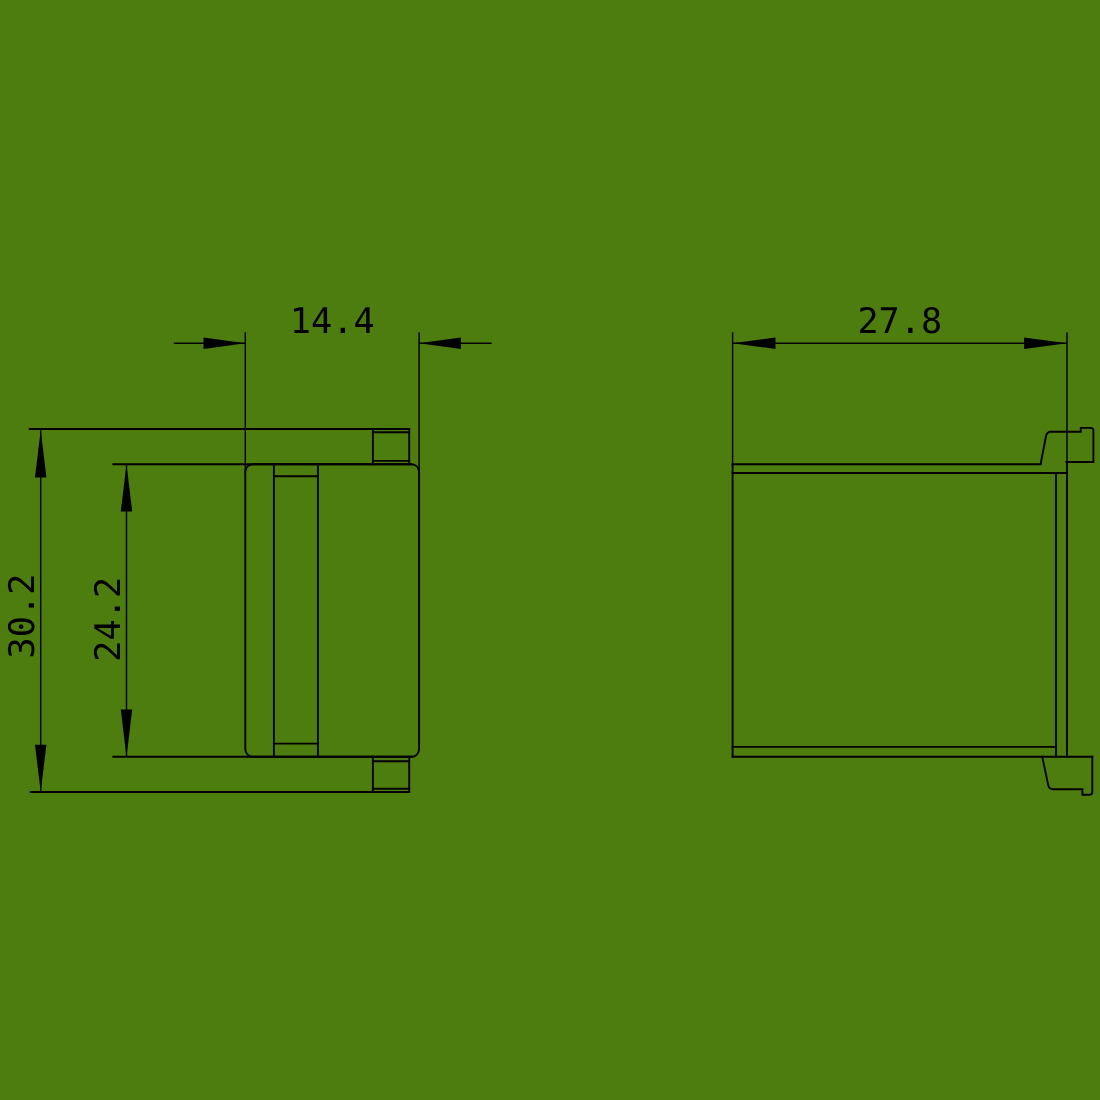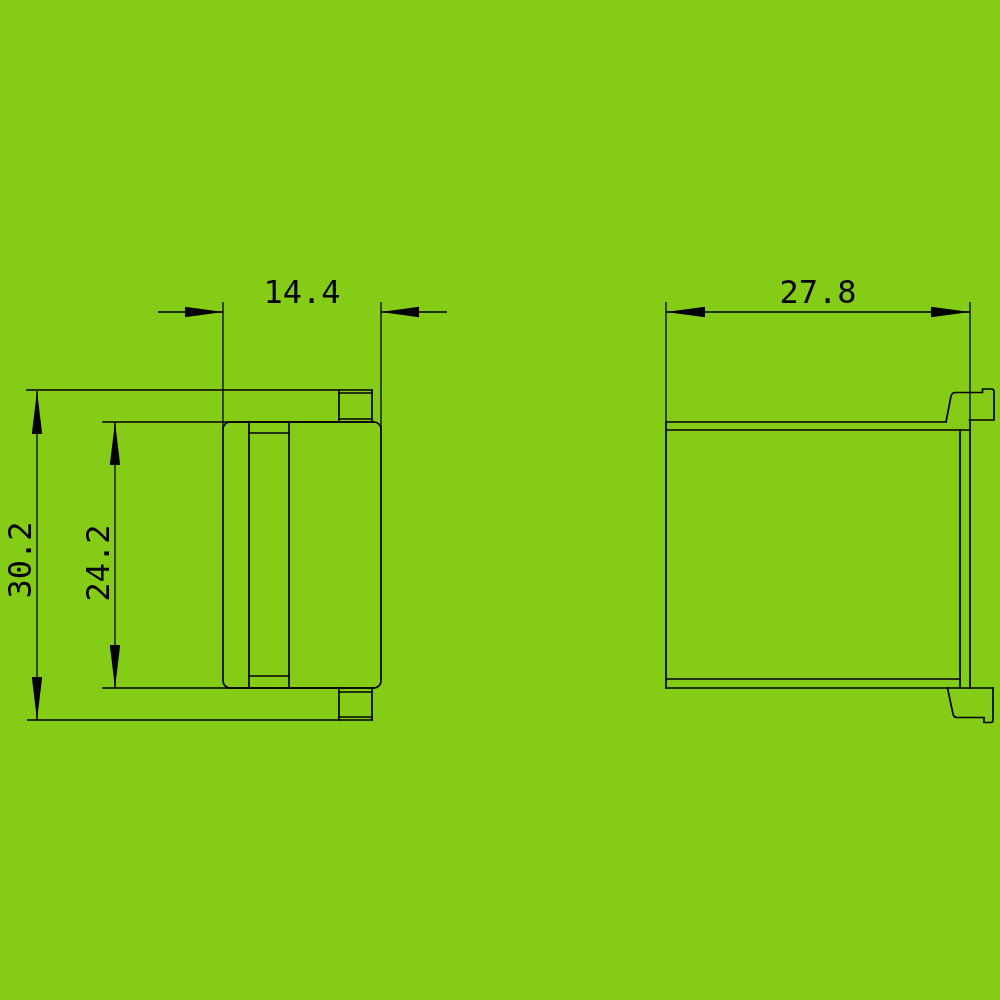--- a/index.html
+++ b/index.html
@@ -4,21 +4,21 @@
 <style>
   html, body {
     margin: 0;
     padding: 0;
     background: #ffffff;
   }
   #canvas {
     position: relative;
     width: 1000px;
     height: 1000px;
-    background: #84cc16;
+    background: #4d7c0f;
     overflow: hidden;
   }
   svg { display: block; }
   .part {
     fill: none;
     stroke: #000000;
     stroke-width: 1.7;
     stroke-linecap: square;
     stroke-linejoin: miter;
   }

